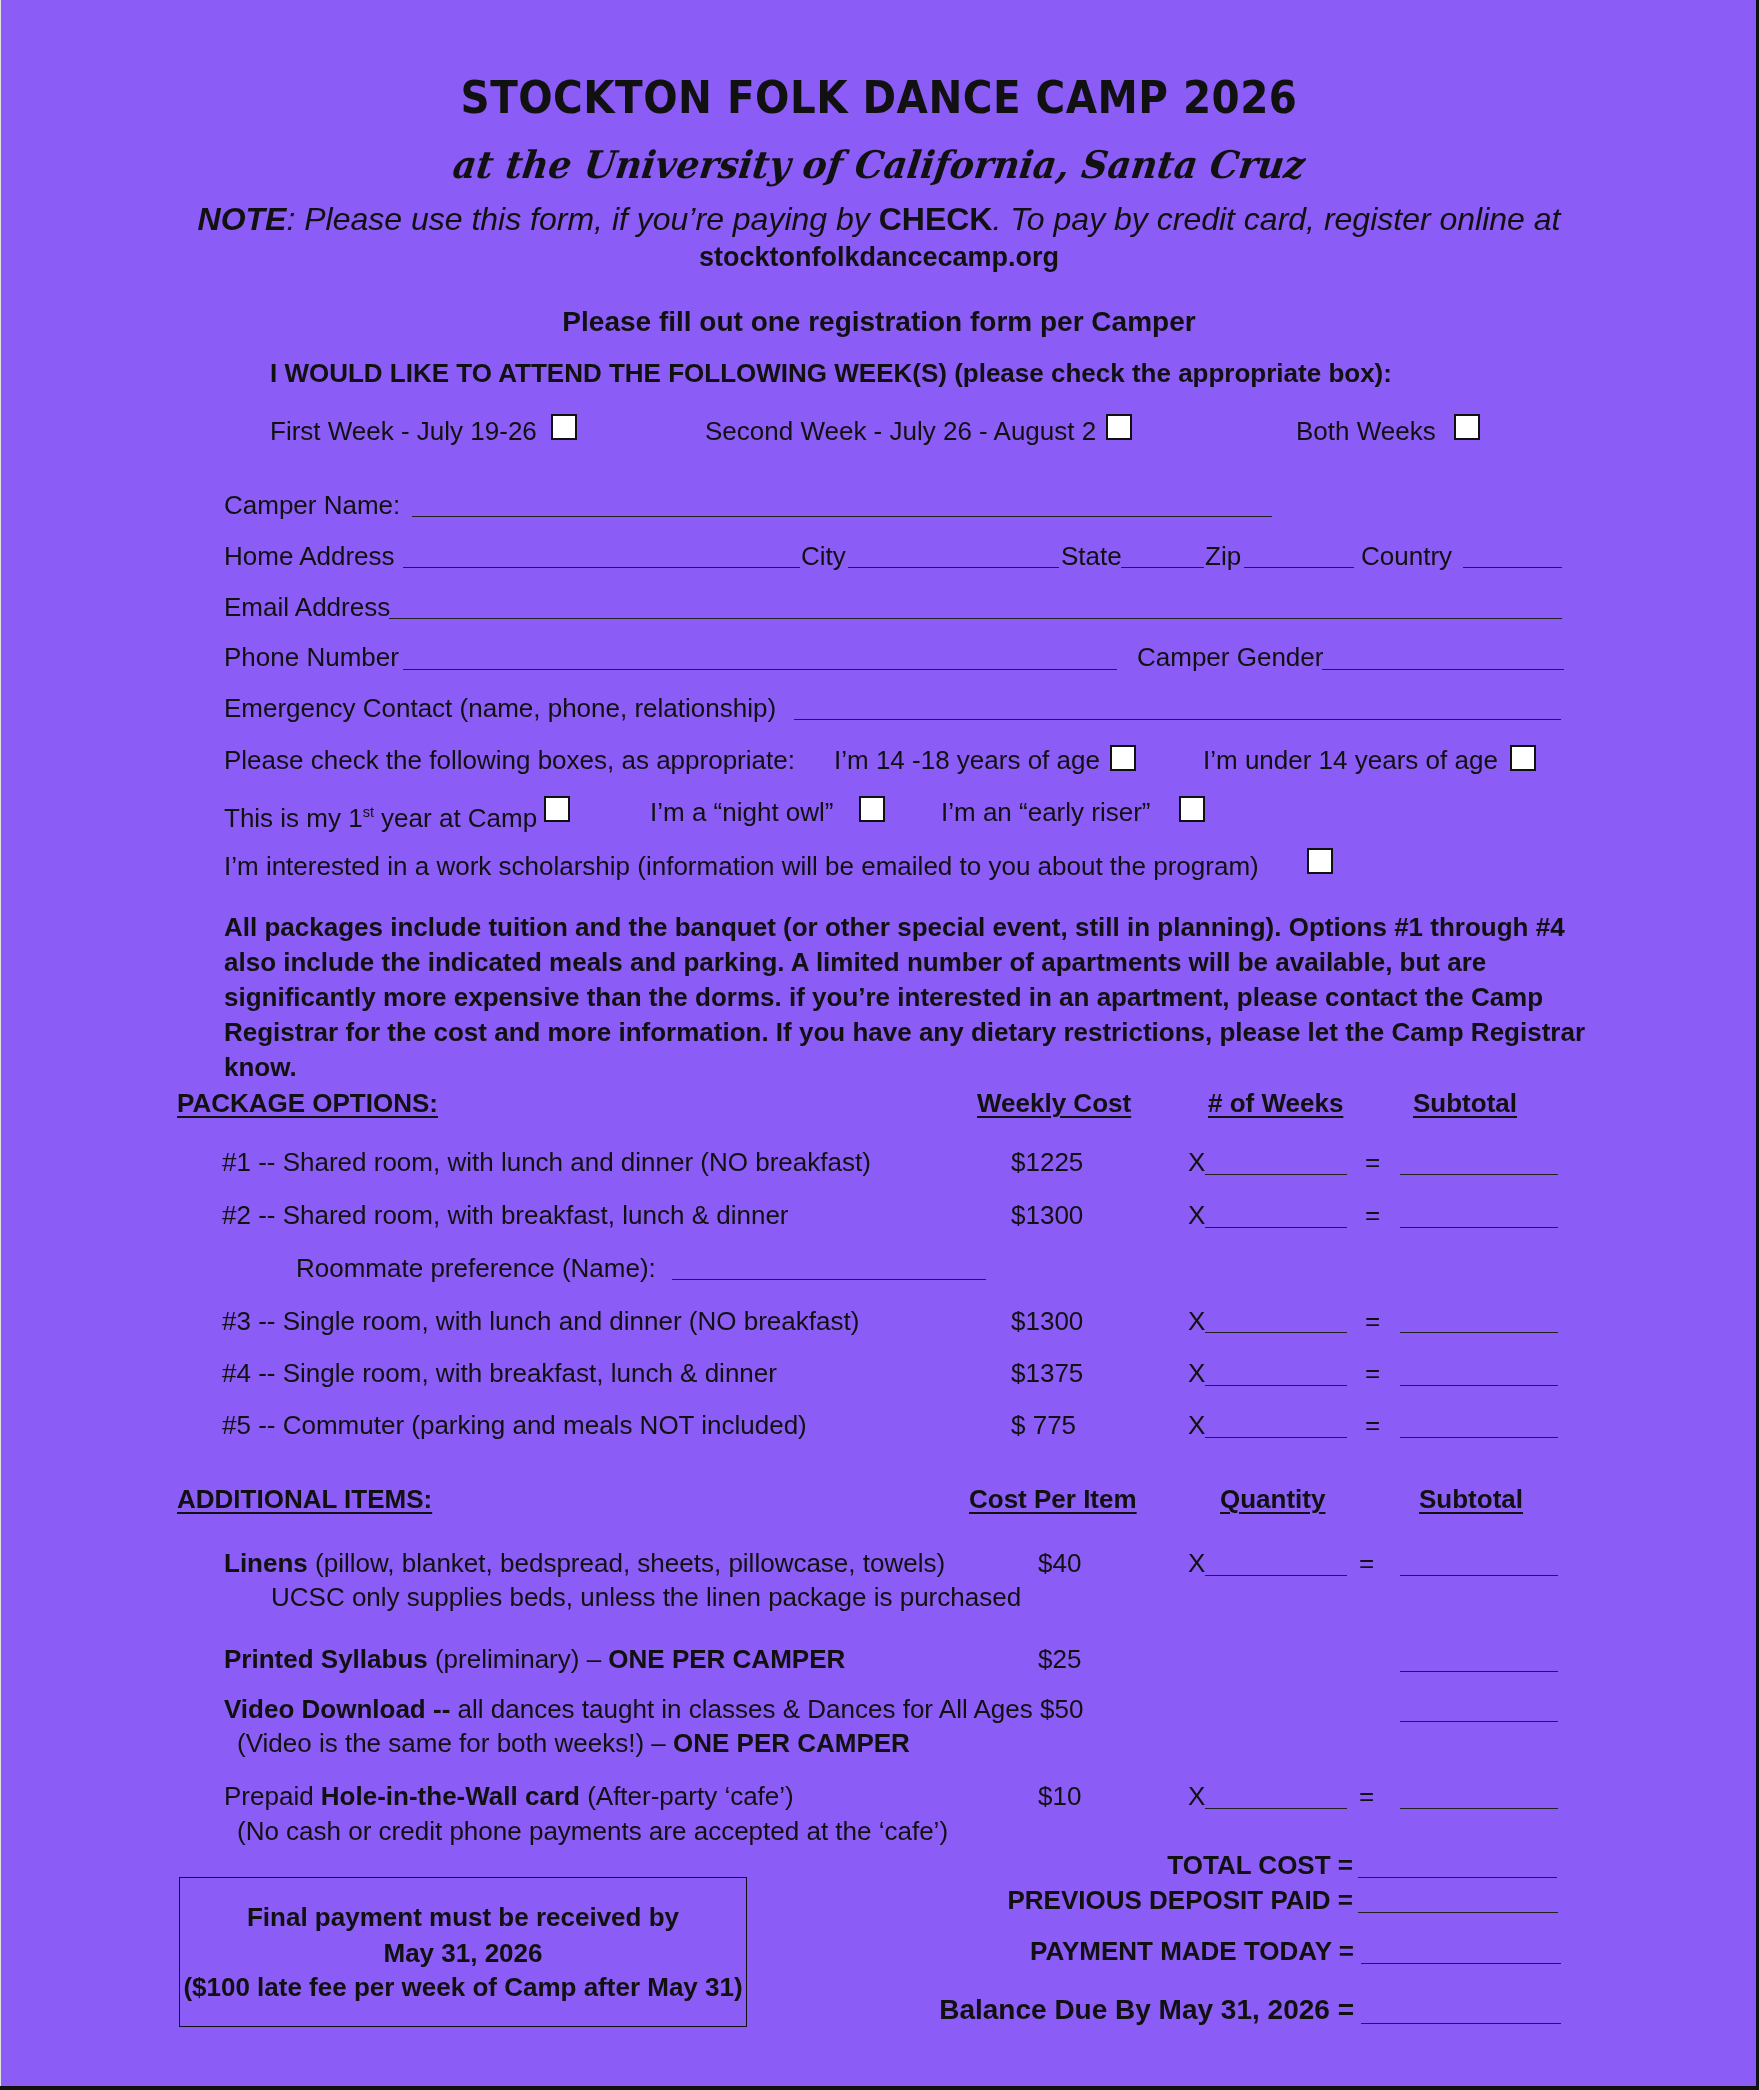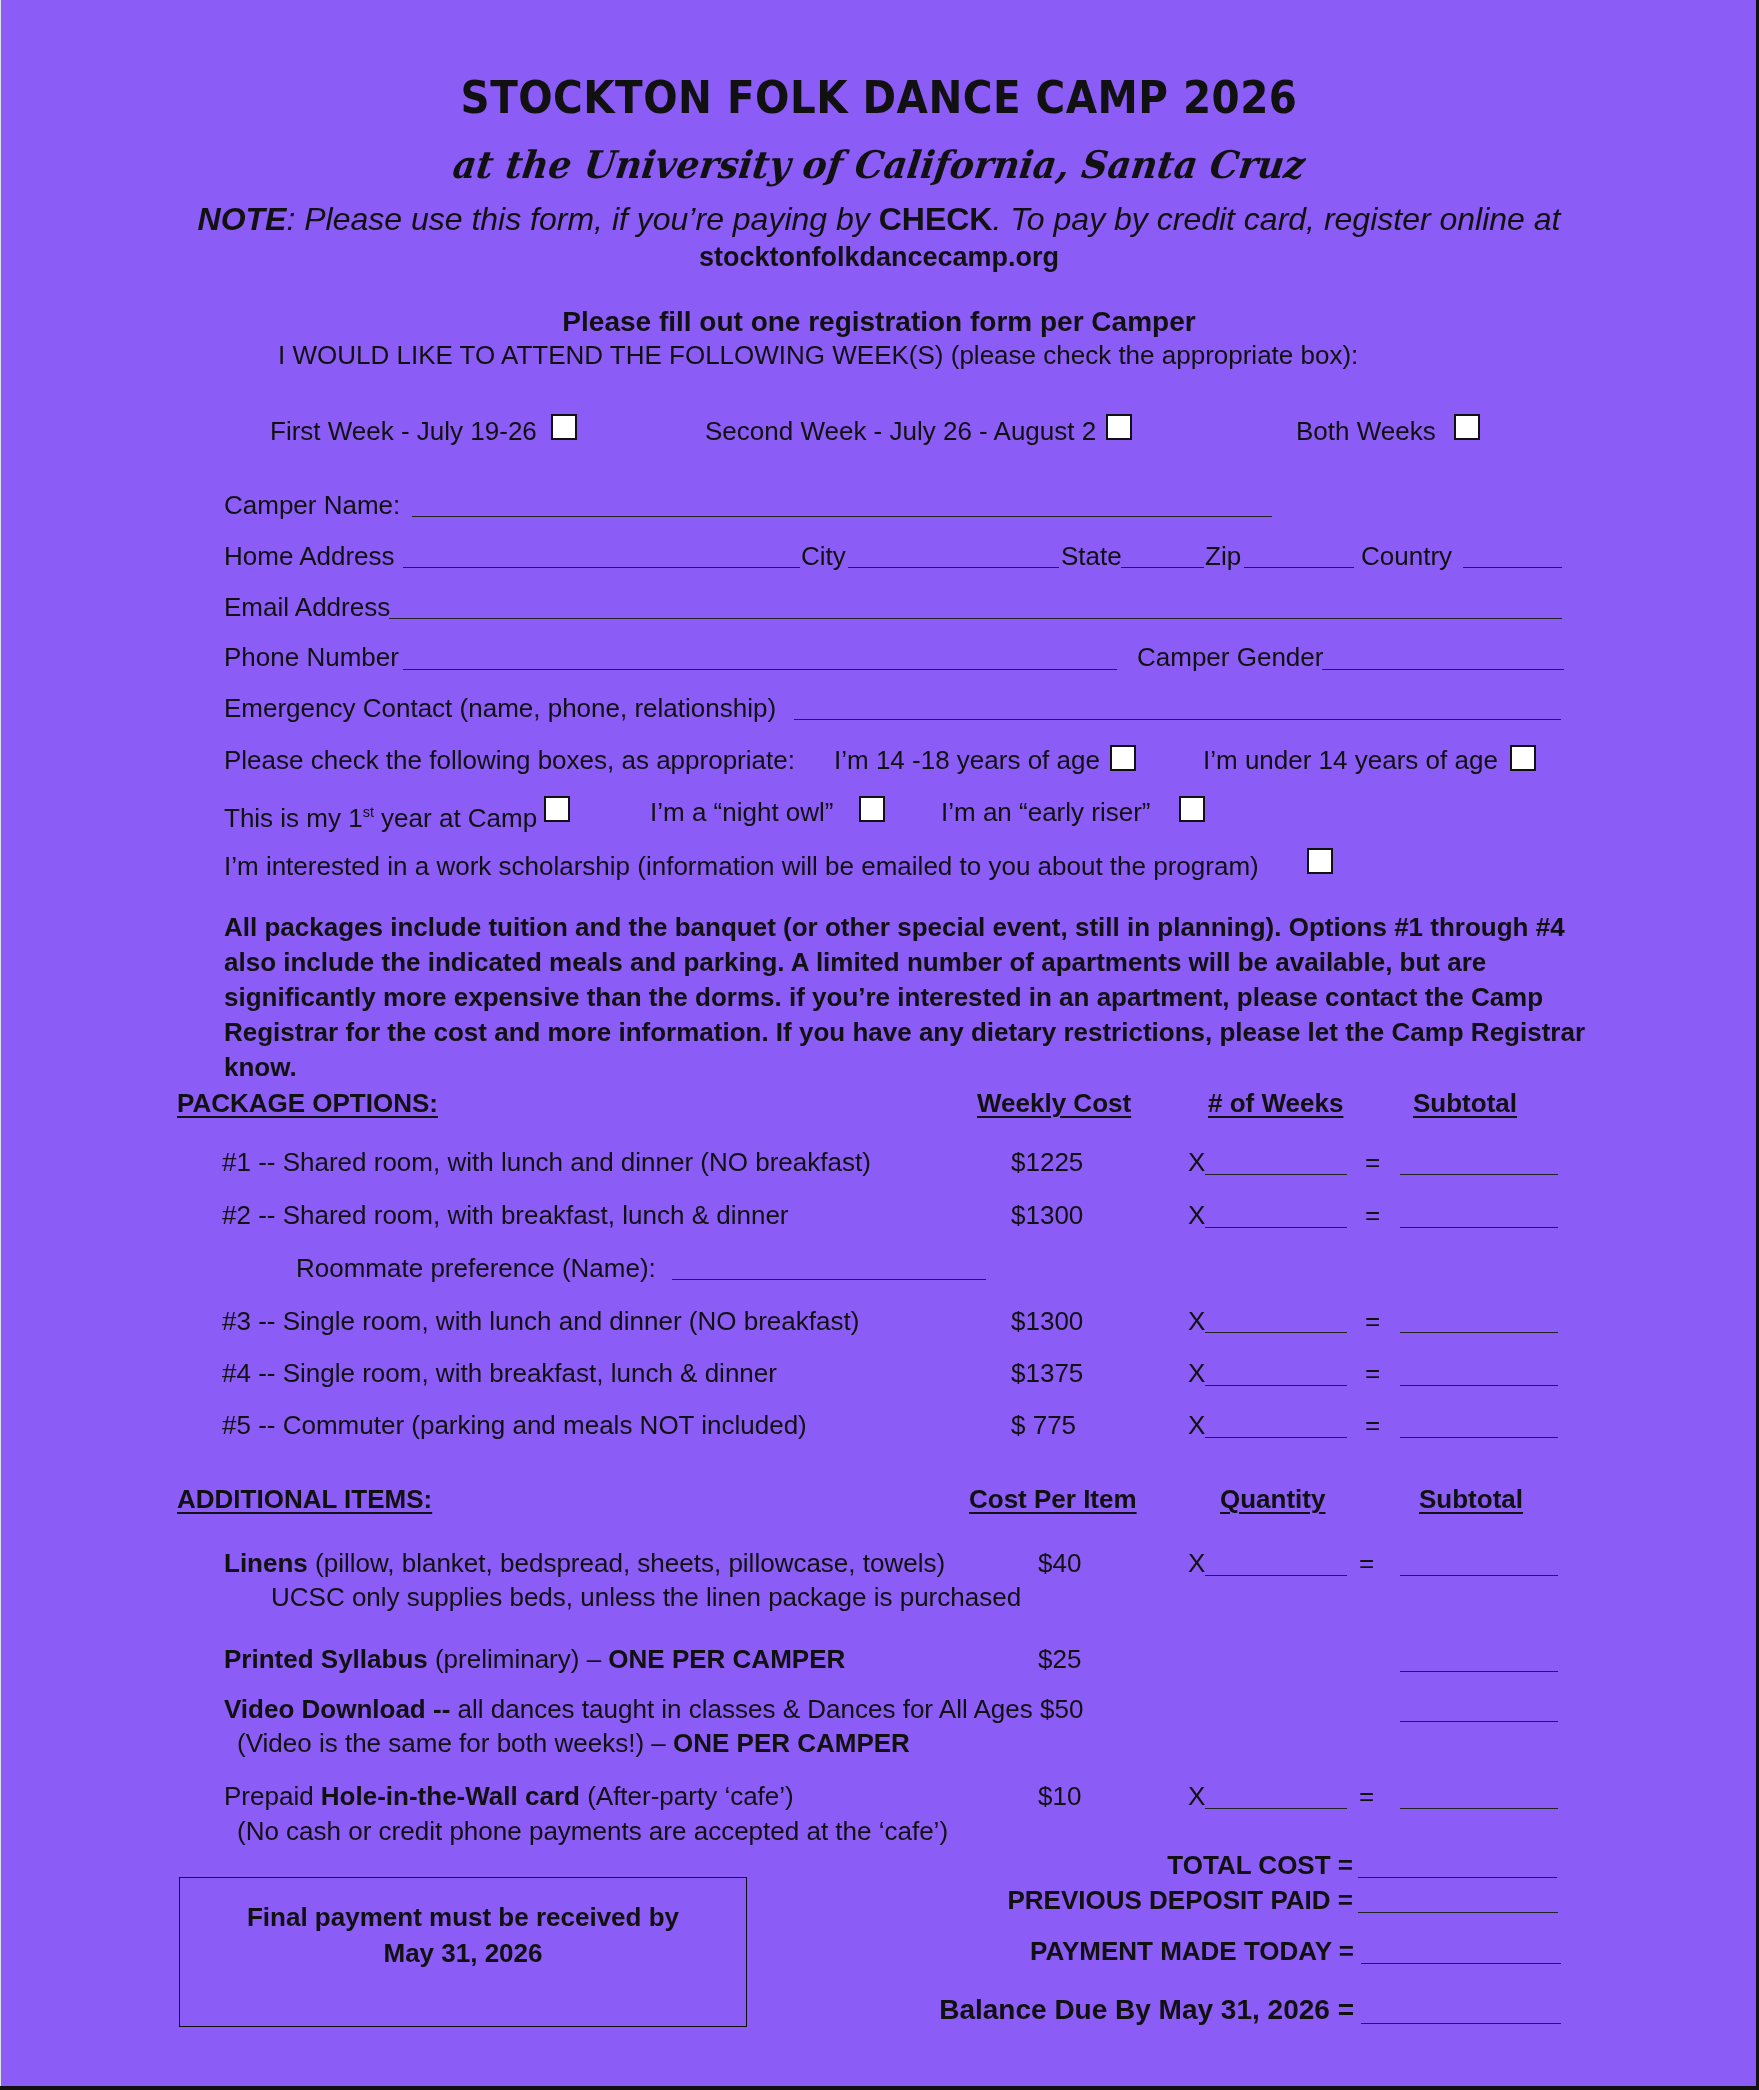--- a/index.html
+++ b/index.html
@@ -45,21 +45,21 @@
 <div class="page">
 
   <div class="abs center title">STOCKTON FOLK DANCE CAMP 2026</div>
   <div class="abs center subtitle">at the University of California, Santa Cruz</div>
   <div class="abs center note i">
     <span class="b">NOTE</span><span>: Please use this form, if you’re paying by </span><span class="b" style="font-style:normal">CHECK</span><span>. To pay by credit card, register online at</span>
   </div>
   <div class="abs center url">stocktonfolkdancecamp.org</div>
   <div class="abs center perform">Please fill out one registration form per Camper</div>
 
-  <div class="abs t" style="left:269px; top:340px; font-weight:normal;margin-left:8px;">
+  <div class="abs t" style="left:269px; top:358px; font-weight:bold;">
     <span>I WOULD LIKE TO ATTEND THE FOLLOWING WEEK(S)</span><span> (please check the appropriate box):</span>
   </div>
 
   <div class="abs t" style="left:269px; top:416px;">First Week - July 19-26</div>
   <div class="cb" style="left:550px; top:414px;"></div>
 
   <div class="abs t" style="left:704px; top:416px;">Second Week - July 26 - August 2</div>
   <div class="cb" style="left:1105px; top:414px;"></div>
 
   <div class="abs t" style="left:1295px; top:416px;">Both Weeks</div>
@@ -206,18 +206,19 @@
   <div class="abs t b ral" style="right:403px; top:1885px;">PREVIOUS DEPOSIT PAID =</div>
   <div class="line" style="left:1357px; top:1912px; width:200px;"></div>
   <div class="abs t b ral" style="right:402px; top:1936px;">PAYMENT MADE TODAY =</div>
   <div class="line" style="left:1360px; top:1963px; width:200px;"></div>
   <div class="abs b ral" style="right:402px; top:1993px; font-size:28px; line-height:33px;">Balance Due By May 31, 2026 =</div>
   <div class="line" style="left:1360px; top:2023px; width:200px;"></div>
 
   <div class="box">
     <div class="bl" style="top:24px;">Final payment must be received by</div>
     <div class="bl" style="top:60px;">May 31, 2026</div>
+    <div class="bl" style="top:94px;">($100 late fee per week of Camp after May 31)</div>
   </div>
 </div>
 
 <div class="edge-right"></div>
 <div class="edge-bottom"></div>
 
 
 </body></html>

